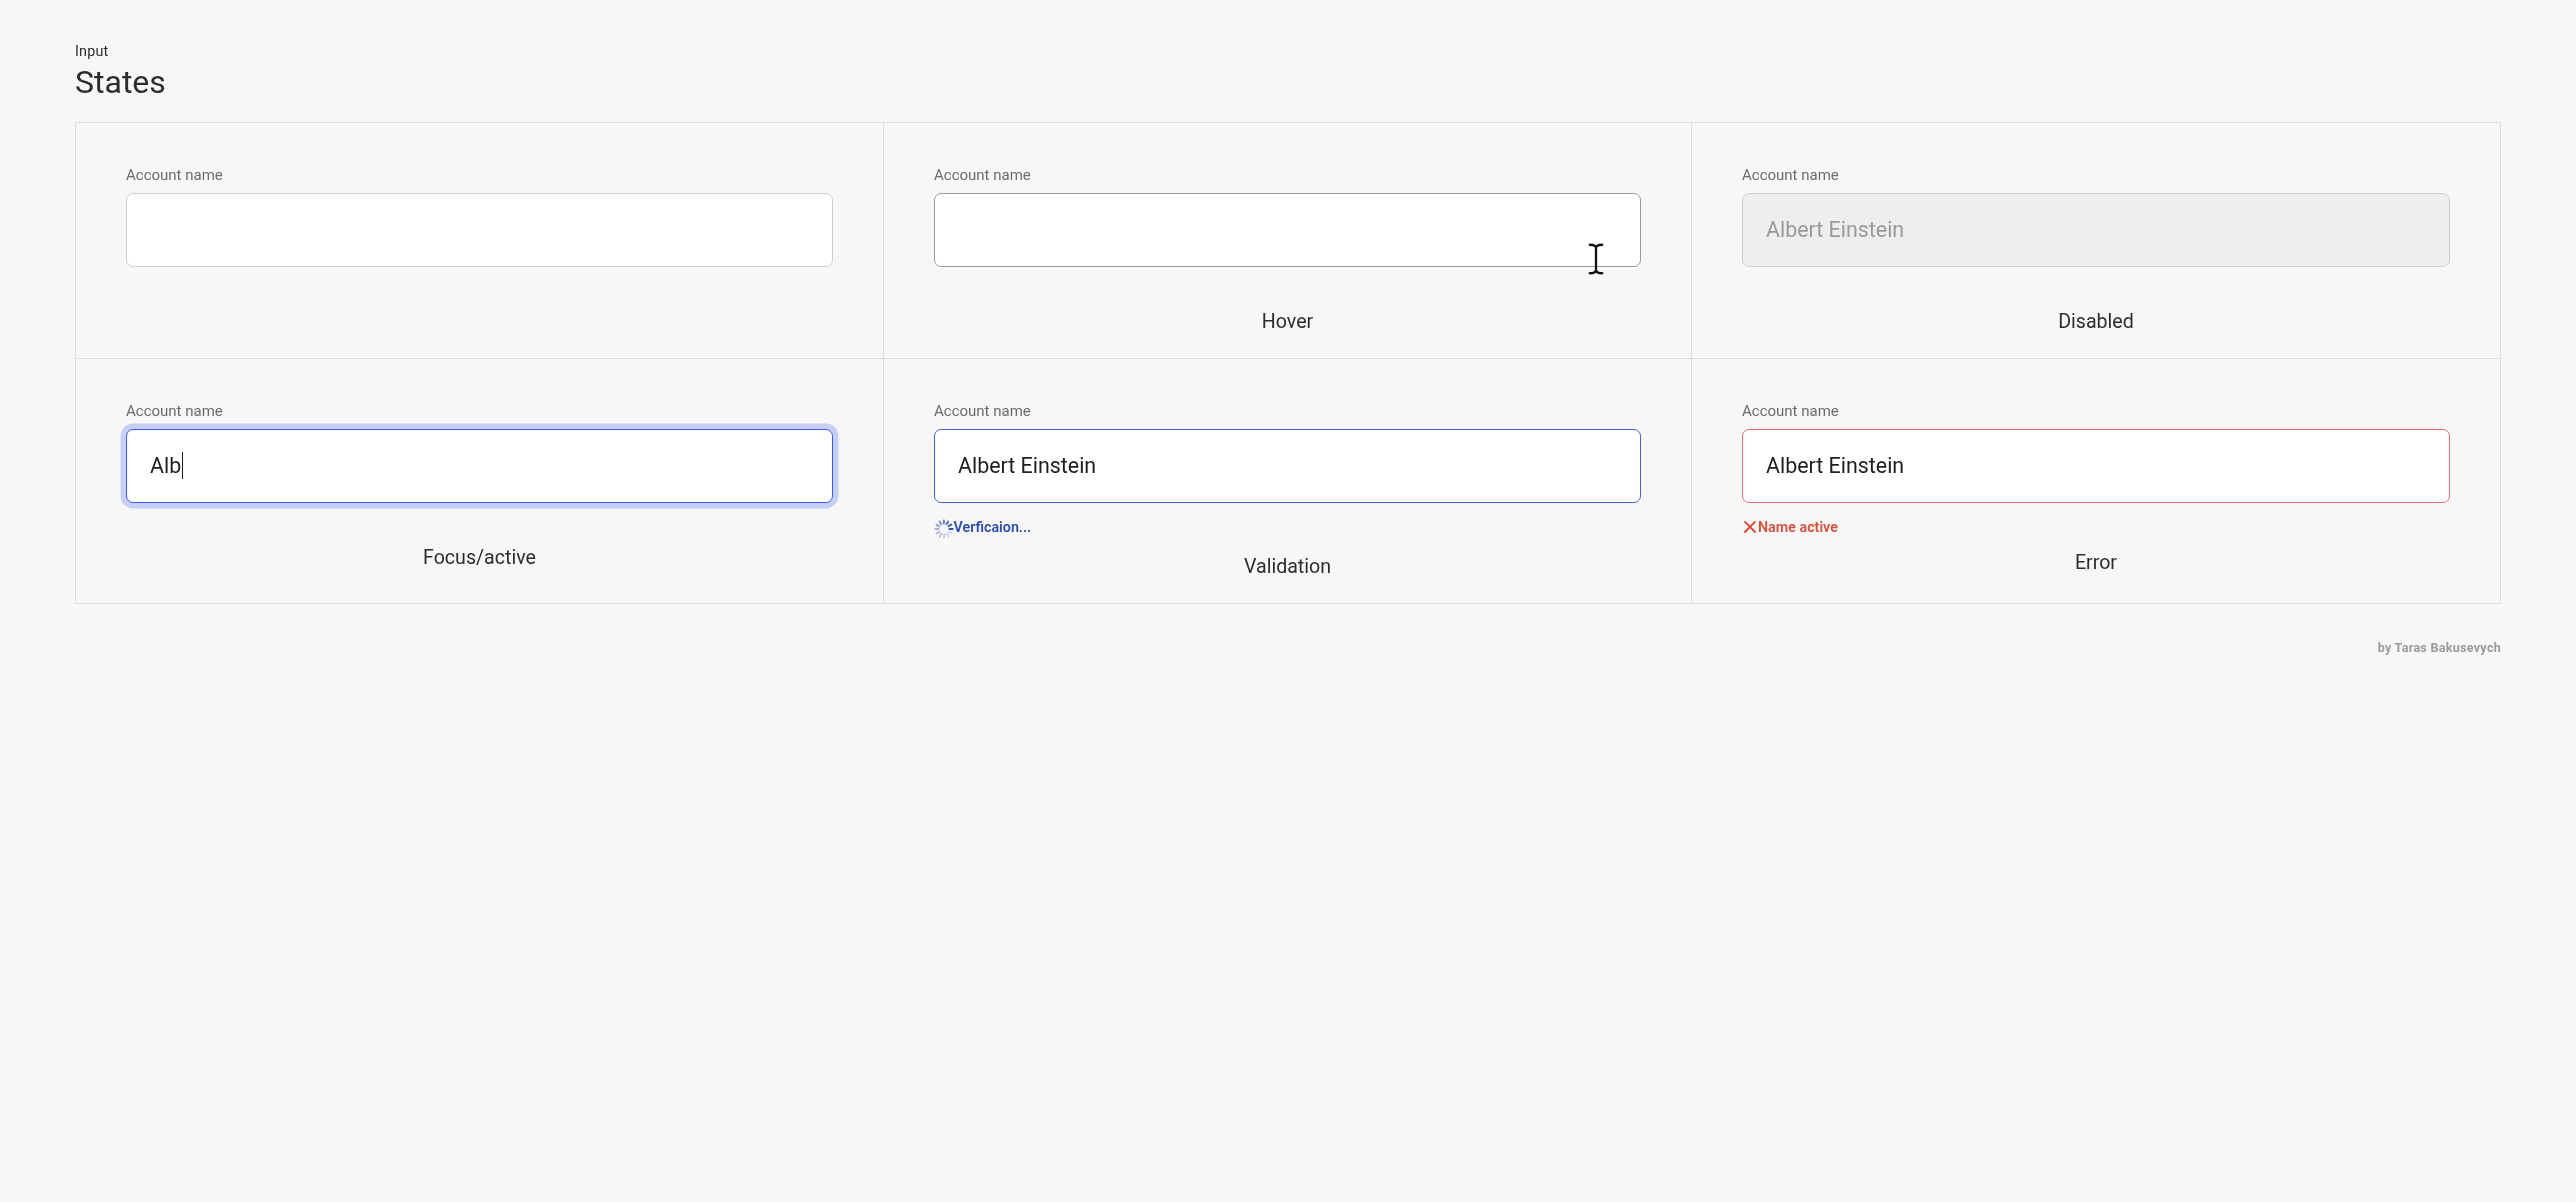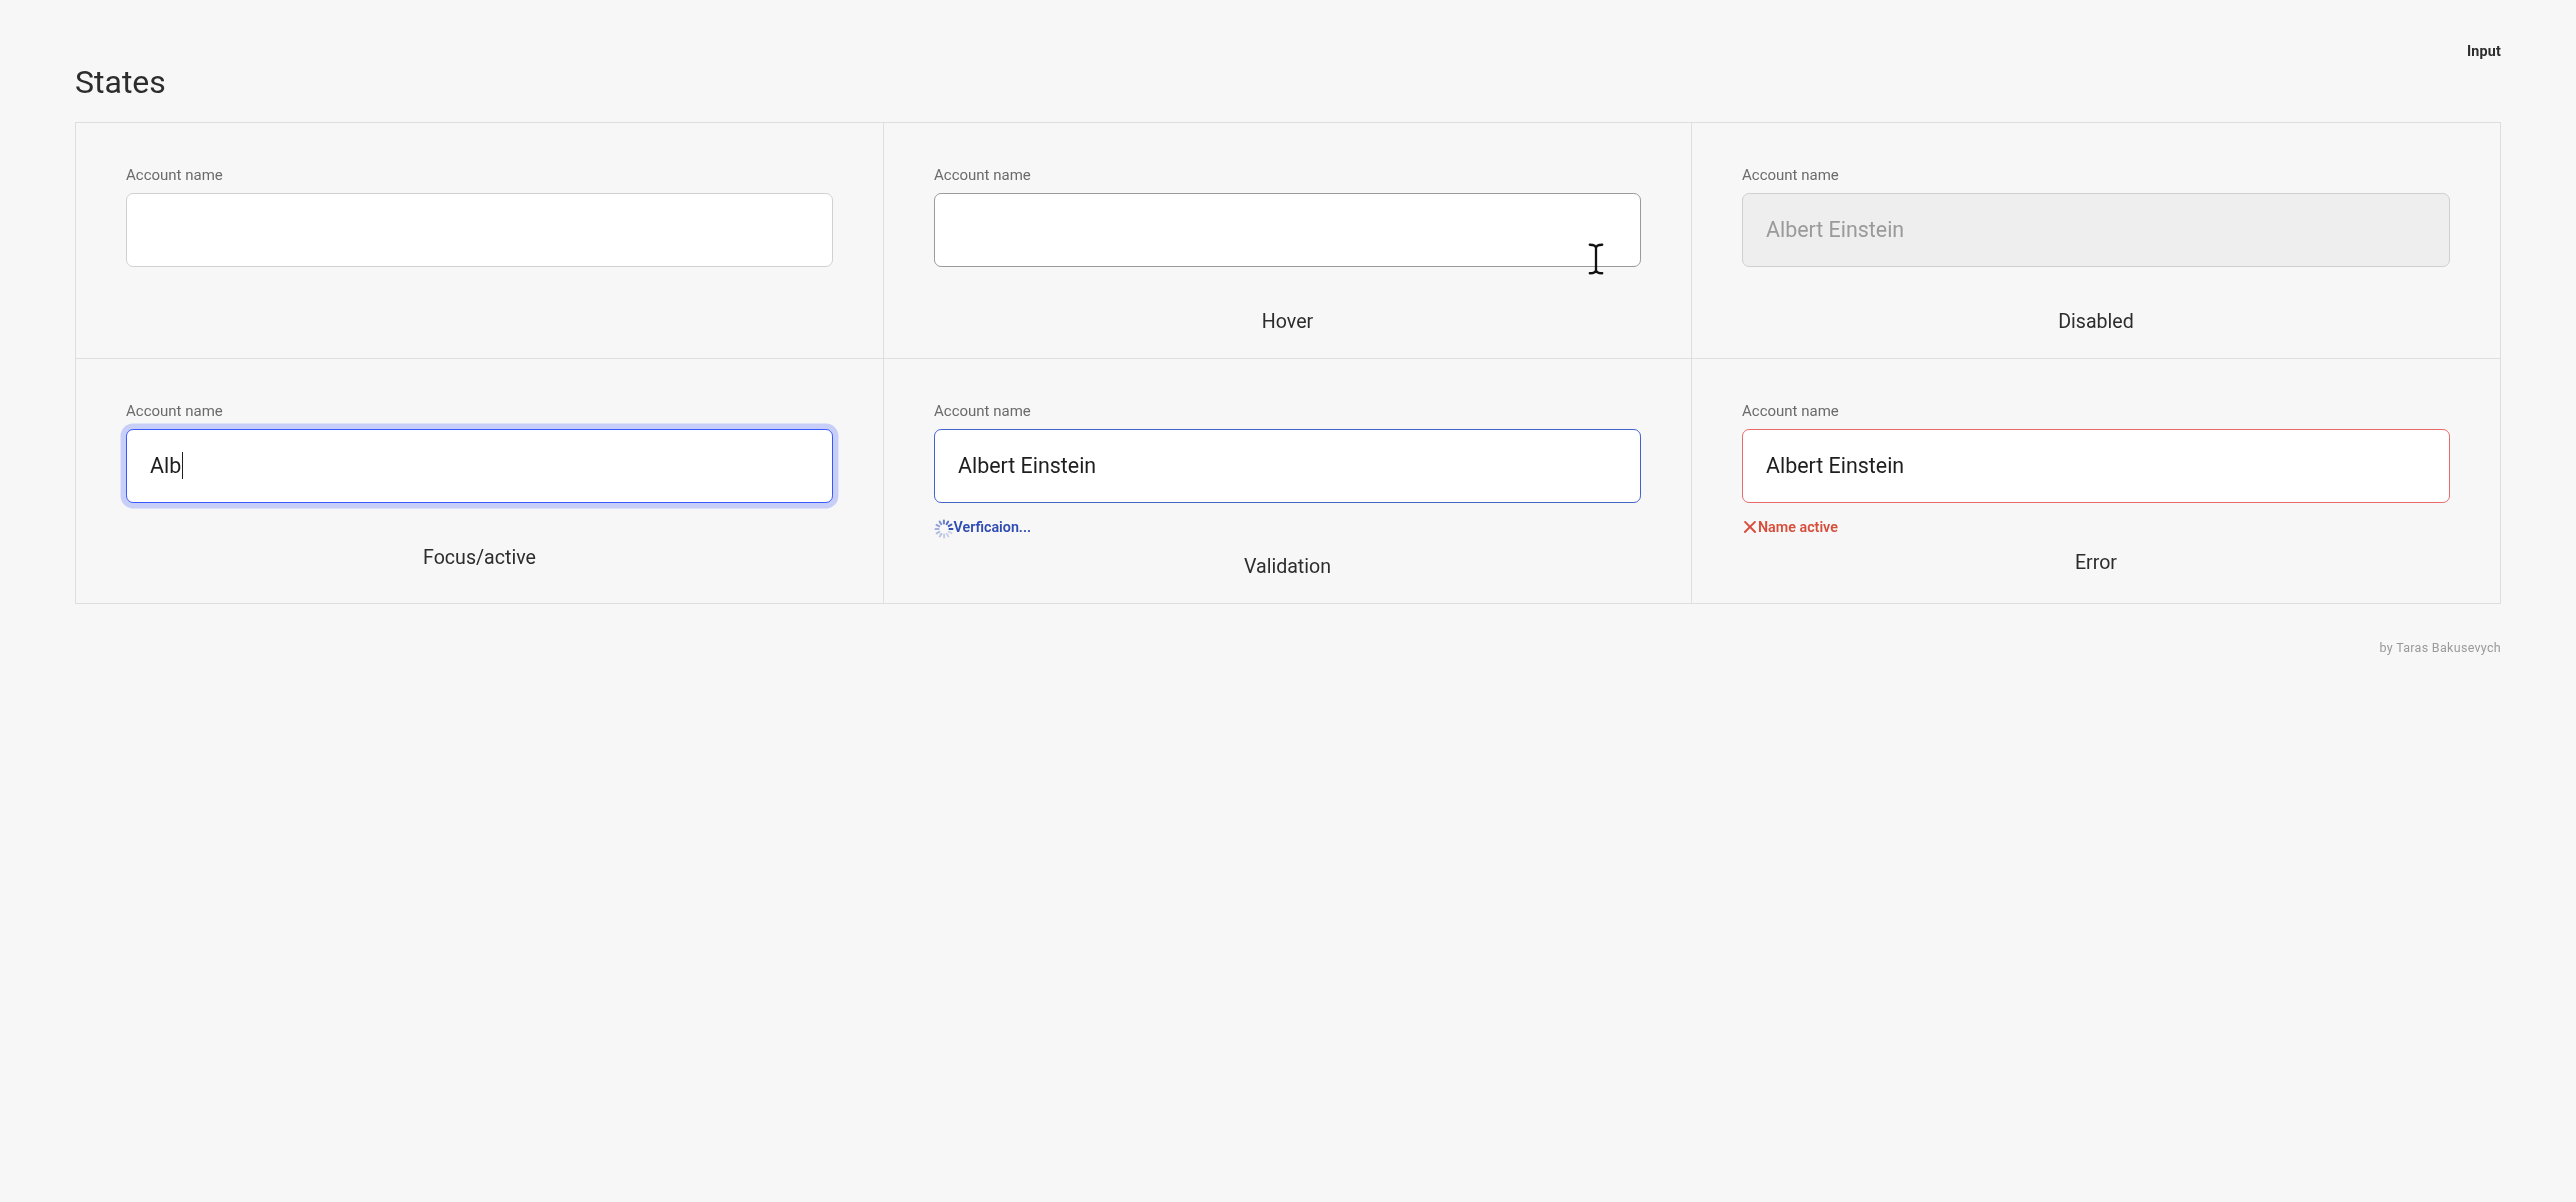--- a/index.html
+++ b/index.html
@@ -8,25 +8,24 @@
     padding: 0;
     background: #f7f7f7;
     font-family: -apple-system, BlinkMacSystemFont, "Segoe UI", Roboto, "Helvetica Neue", Arial, sans-serif;
     color: #1e1e1e;
   }
   .page {
     padding: 43px 75px 21.4px 75px;
   }
   .eyebrow {
     font-size: 14.3px;
-    font-weight: 700;
+    font-weight: 400;
     color: #2d2d2d;
     margin: 0 0 3.6px 0;
     letter-spacing: 0.2px;
-    text-align: right;
   }
   .title {
     font-size: 32px;
     font-weight: 400;
     color: #2d2d2d;
     margin: 0 0 21.4px 0;
   }
   .grid {
     display: grid;
     grid-template-columns: repeat(3, 1fr);
@@ -150,20 +149,21 @@
     width: 16px;
     height: 32px;
   }
   .text-cursor-icon svg { display:block; }
   .credit {
     text-align: right;
     color: #9a9a9a;
     font-size: 12.5px;
     margin-top: 36px;
     letter-spacing: 0.3px;
+    font-weight: bold;
   }
   .cell .state-caption.with-helper { margin-top: 16px; }
 </style>
 </head>
 <body>
 
 <div class="page">
 
   <p class="eyebrow">Input</p>
   <h1 class="title">States</h1>

